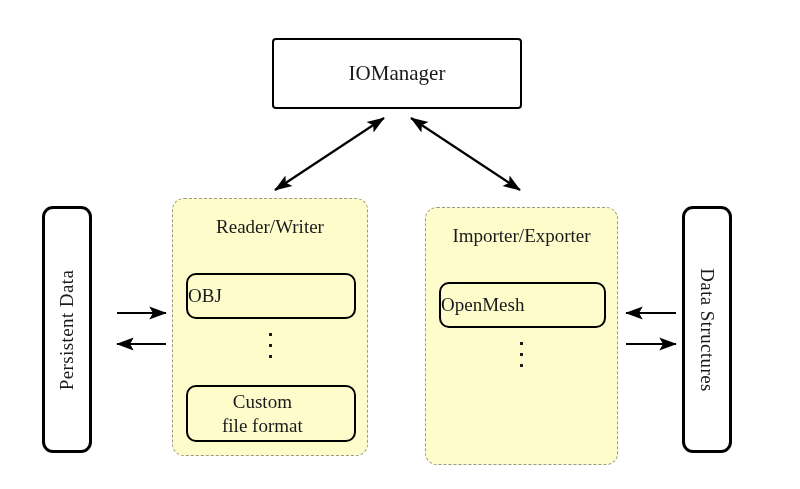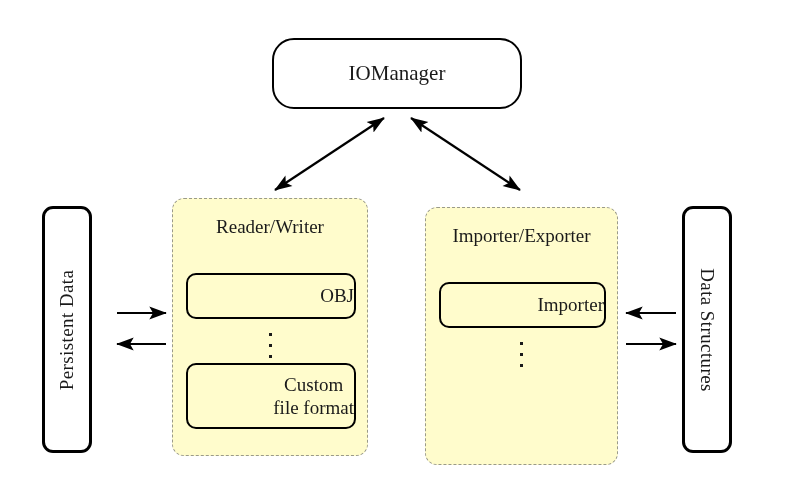--- a/index.html
+++ b/index.html
@@ -42,21 +42,21 @@
     line-height: 1.18;
   }
 
   
   #io-manager {
     left: 272px;
     top: 38px;
     width: 250px;
     height: 71px;
     font-size: 21px;
-    border-radius: 22px;
+    border-radius: 4px;
   }
 
   
   .vnode {
     position: absolute;
     box-sizing: border-box;
     border: 3px solid #000000;
     border-radius: 11px;
     background: #ffffff;
     display: flex;
@@ -114,30 +114,30 @@
 
   
   .item {
     position: absolute;
     box-sizing: border-box;
     border: 2.8px solid #000000;
     border-radius: 10px;
     background: #fffccc;
     display: flex;
     align-items: center;
-    justify-content: flex-end;
+    justify-content: flex-start;
     text-align: center;
     font-size: 19px;
     color: #1a1a1a;
     line-height: 1.22;
   }
   #group-readerwriter .item { left: 13px; width: 170px; }
   #group-importexport .item { left: 13px; width: 167px; }
   .item.first { top: 74px; height: 46px; }
-  .item.last  { top: 164px; height: 66px; }
+  .item.last  { top: 186px; height: 57px; padding-left: 34px; }
 
   
   .vdots {
     position: absolute;
     top: 134px;
     left: 0;
     right: 0;
     display: flex;
     flex-direction: column;
     align-items: center;
@@ -207,21 +207,21 @@
         <span>Custom</span><br>
         <span>file format</span>
       </span>
     </div>
   </div>
 
   <div class="group" id="group-importexport">
     <div class="group-title">Importer/Exporter</div>
 
     <div class="item first">
-      <span>Importer</span>
+      <span>OpenMesh</span>
     </div>
 
     <div class="vdots">
       <span class="dot"></span>
       <span class="dot"></span>
       <span class="dot"></span>
     </div>
 
   </div>
 

